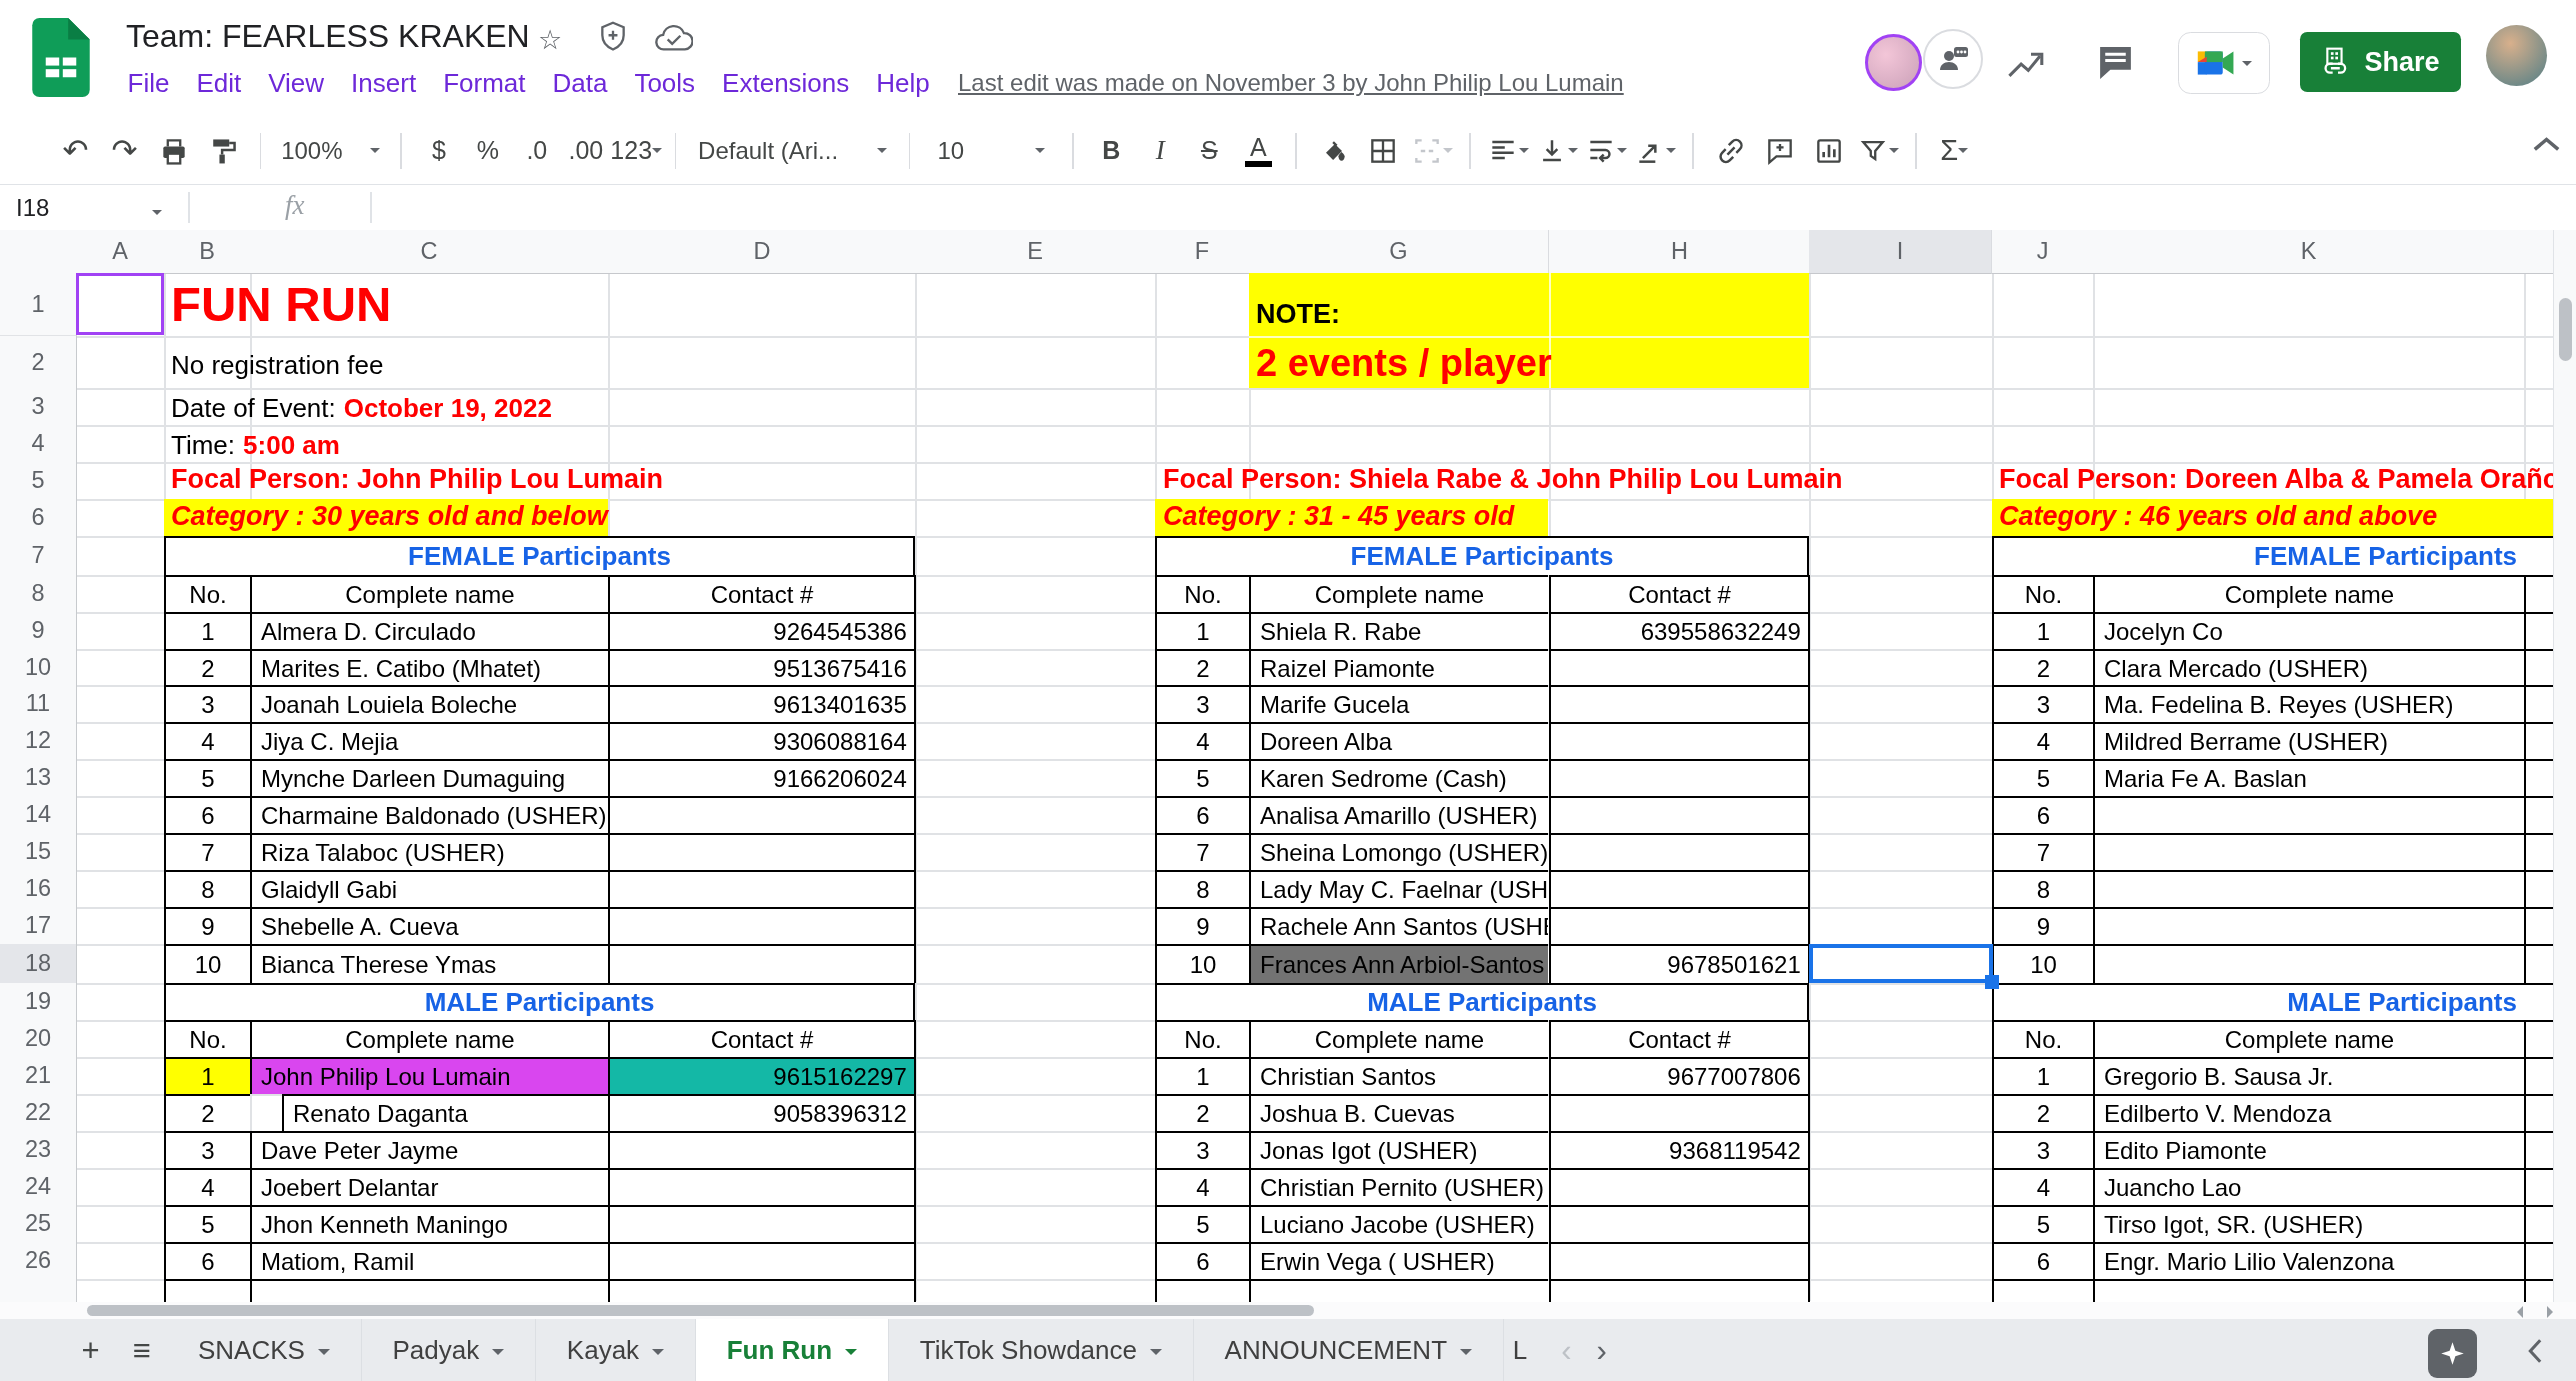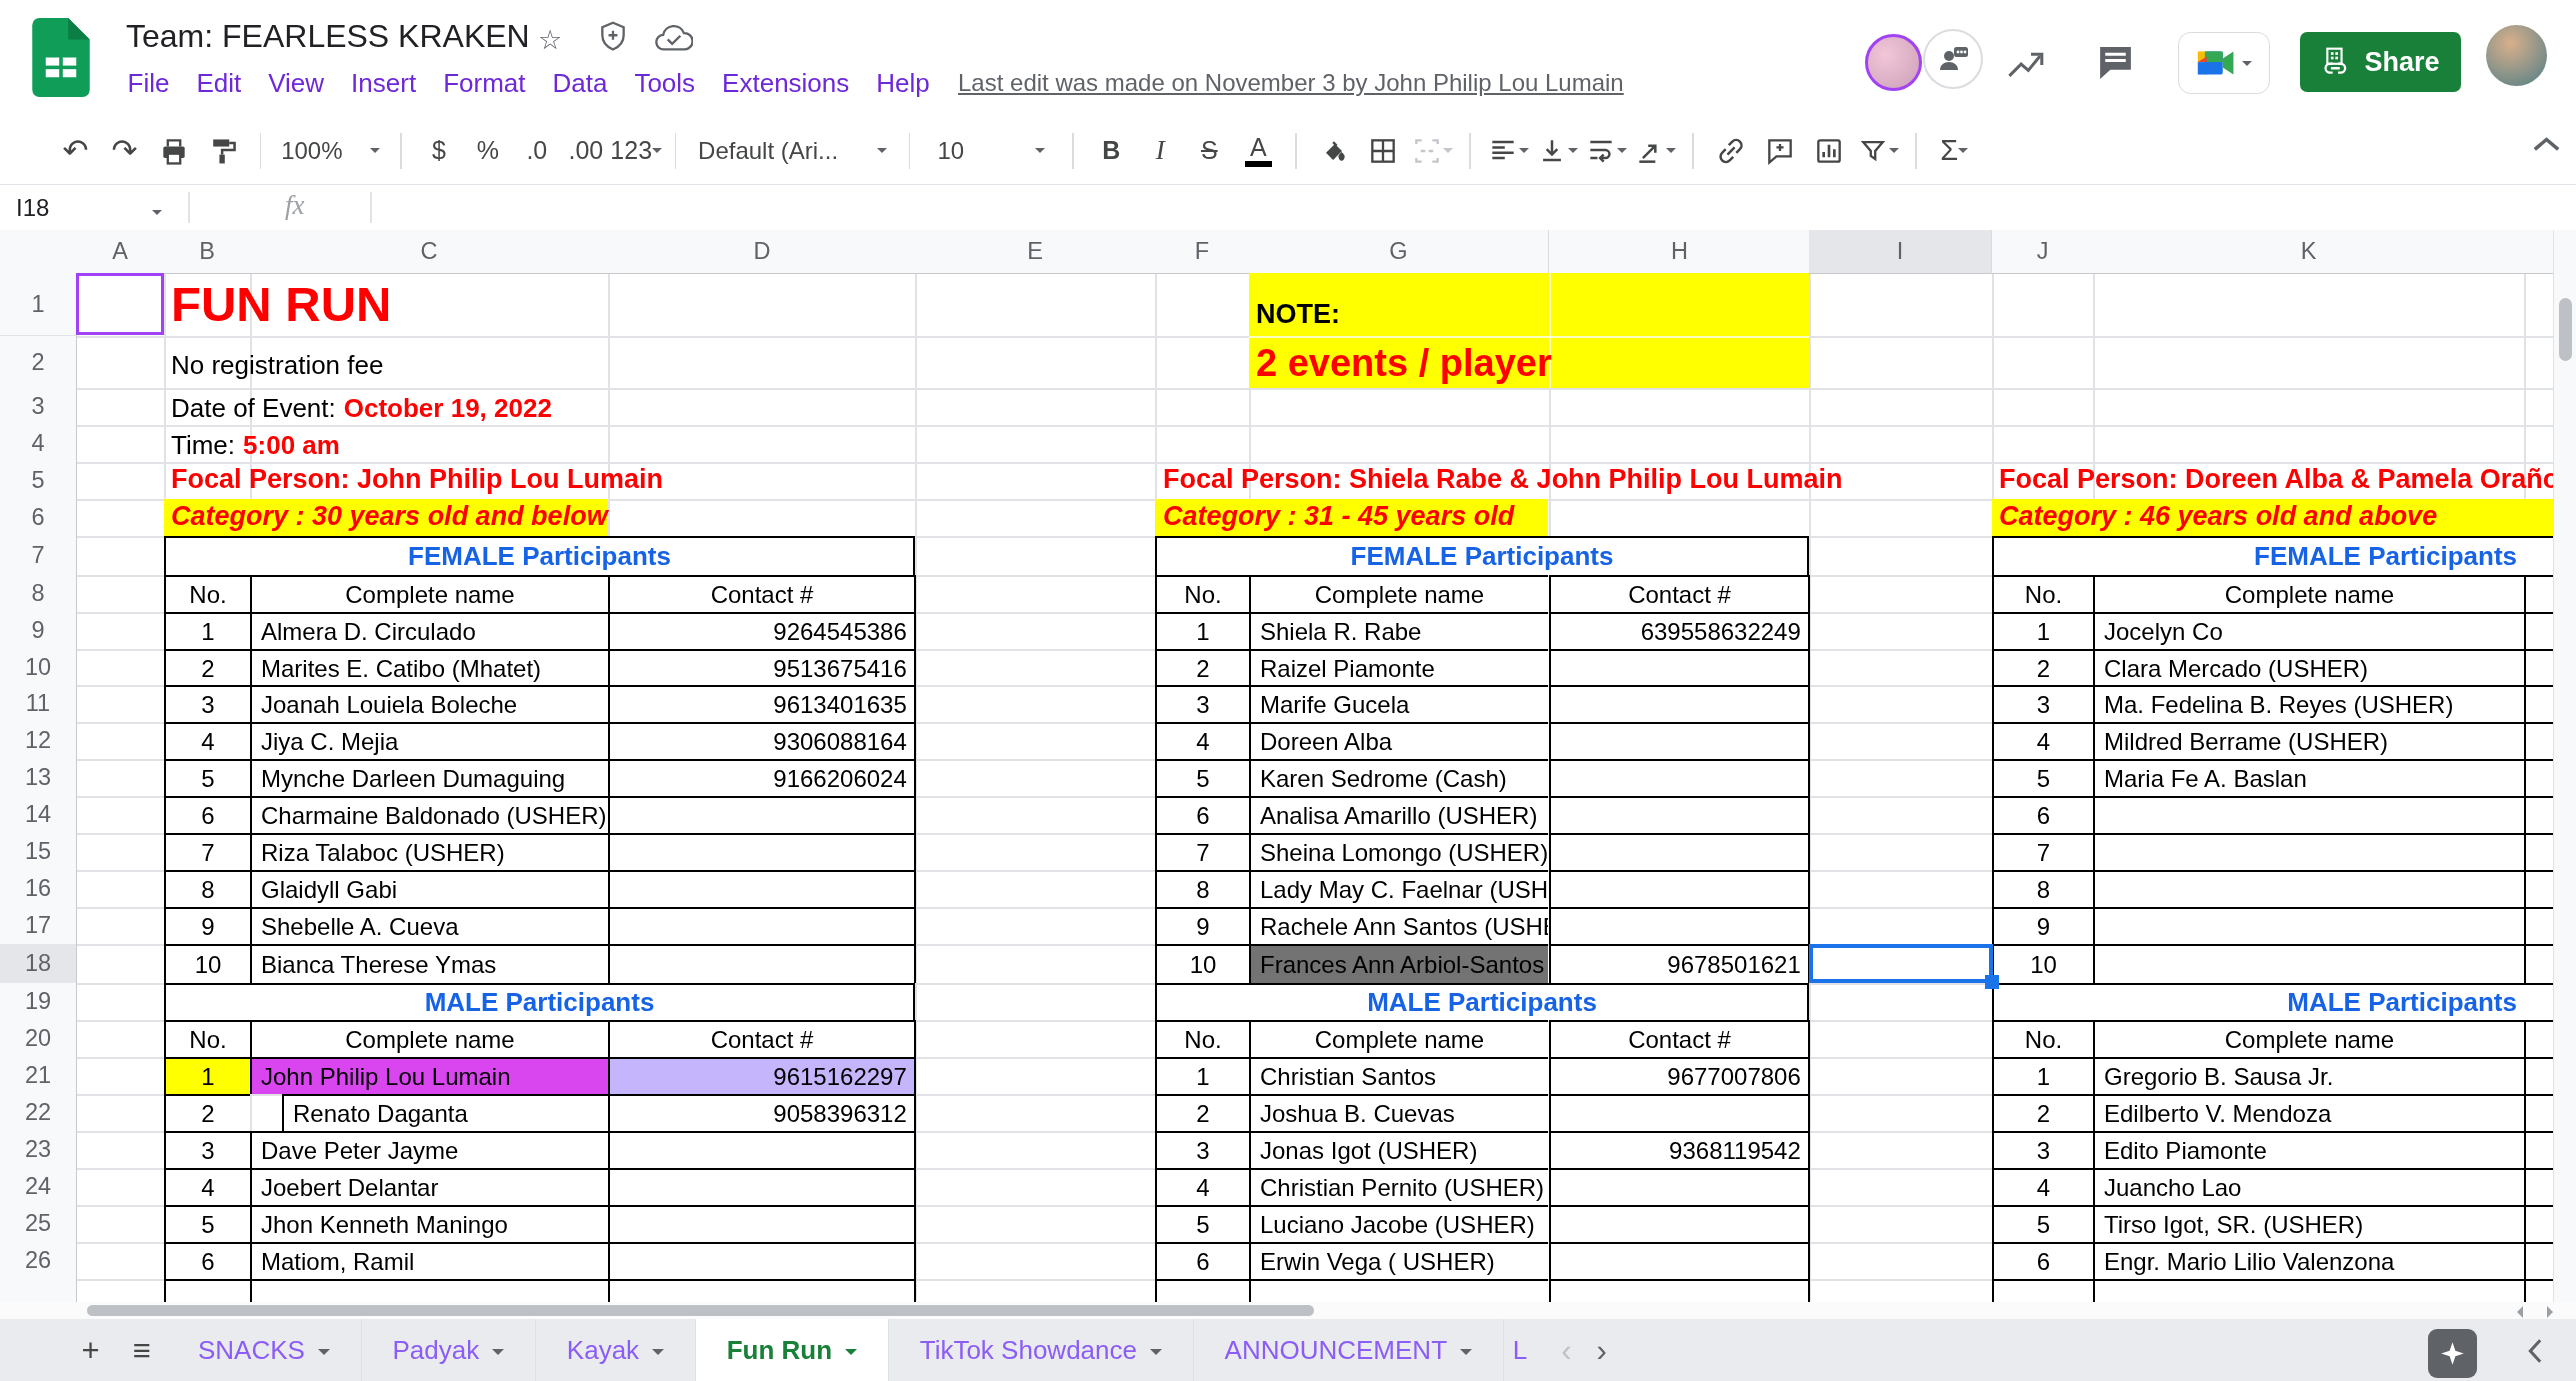--- a/index.html
+++ b/index.html
@@ -49,21 +49,21 @@
   .red{color:#f00;} .bold{font-weight:700;}
   
   #vscroll{position:absolute;left:2553px;top:230px;width:23.5px;height:1072px;background:#f8f9fa;border-left:0.9px solid #e0e3e7;}
   #vthumb{position:absolute;left:4.5px;top:68px;width:13.5px;height:63px;background:#bdc1c6;border-radius:7.2px;}
   #hscroll{position:absolute;left:0;top:1302px;width:2576px;height:17px;background:#fbfbfc;}
   #hthumb{position:absolute;left:87px;top:2.7px;width:1227px;height:11.7px;background:#bdc1c6;border-radius:6.3px;}
   .harrow{position:absolute;top:3.6px;width:0;height:0;border:6.3px solid transparent;}
   
   #tabbar{position:absolute;left:0;top:1319px;width:2576px;height:63px;background:#e9ebee;display:flex;align-items:stretch;}
   #tabbar .btn{width:51px;display:flex;align-items:center;justify-content:center;color:#444746;font-size:31px;}
-  .tab{display:flex;align-items:center;padding:0 31px;font-size:26px;color:#8b5cf6;font-weight:500;border-right:0.9px solid #dcdfe3;}
+  .tab{display:flex;align-items:center;padding:0 31px;font-size:26px;color:#404040;font-weight:500;border-right:0.9px solid #dcdfe3;}
   .tab .tcaret{width:0;height:0;border:6.3px solid transparent;border-top-color:#5f6368;margin-left:12.6px;margin-top:9px;}
   .tab.active{background:#fff;color:#188038;font-weight:700;}
   .tab.active .tcaret{border-top-color:#188038;}
   .tab.clip{width:23.5px;padding:0 0 0 9px;overflow:hidden;border-right:none;}
   .tabarrow{font-size:31px;display:flex;align-items:center;margin-left:25px;}
   #explore{position:absolute;left:2428px;top:1329px;width:49px;height:49px;background:#5f6368;border-radius:9px;display:flex;align-items:center;justify-content:center;}
 </style>
 </head>
 <body>
 
@@ -451,21 +451,21 @@
       <div class="cell rgt bl bt br" style="left: 608px; top: 907px; width: 308px; height: 37px; background: rgb(255, 255, 255);"></div>
       <div class="cell ctr bl bt" style="left: 164px; top: 944px; width: 86px; height: 39px; background: rgb(255, 255, 255);">10</div>
       <div class="cell lft bl bt" style="left: 250px; top: 944px; width: 358px; height: 39px; background: rgb(255, 255, 255);">Bianca Therese Ymas</div>
       <div class="cell rgt bl bt br" style="left: 608px; top: 944px; width: 308px; height: 39px; background: rgb(255, 255, 255);"></div>
       <div class="cell ttl bl bt br ctr" style="left: 164px; top: 983px; width: 751px; height: 37px;">MALE Participants</div>
       <div class="cell ctr bl bt" style="left: 164px; top: 1020px; width: 86px; height: 37px;">No.</div>
       <div class="cell ctr bl bt" style="left: 250px; top: 1020px; width: 358px; height: 37px;">Complete name</div>
       <div class="cell ctr bl bt br" style="left: 608px; top: 1020px; width: 308px; height: 37px;">Contact #</div>
       <div class="cell ctr bl bt" style="left: 164px; top: 1057px; width: 86px; height: 37px; background: rgb(255, 255, 0);">1</div>
       <div class="cell lft bl bt" style="left: 250px; top: 1057px; width: 358px; height: 37px; background: #d946ef;">John Philip Lou Lumain</div>
-      <div class="cell rgt bl bt br" style="left: 608px; top: 1057px; width: 308px; height: 37px; background: #c4b5fd;">9615162297</div>
+      <div class="cell rgt bl bt br" style="left: 608px; top: 1057px; width: 308px; height: 37px; background: #14b8a6;">9615162297</div>
       <div class="cell ctr bl bt" style="left: 164px; top: 1094px; width: 86px; height: 37px; background: rgb(255, 255, 255);">2</div>
       <div class="cell lft bl bt" style="left: 250px; top: 1094px; width: 358px; height: 37px; background: rgb(255, 255, 255); margin-left: 32px;">Renato Daganta</div>
       <div class="cell rgt bl bt br" style="left: 608px; top: 1094px; width: 308px; height: 37px; background: rgb(255, 255, 255);">9058396312</div>
       <div class="cell ctr bl bt" style="left: 164px; top: 1131px; width: 86px; height: 37px; background: rgb(255, 255, 255);">3</div>
       <div class="cell lft bl bt" style="left: 250px; top: 1131px; width: 358px; height: 37px; background: rgb(255, 255, 255);">Dave Peter Jayme</div>
       <div class="cell rgt bl bt br" style="left: 608px; top: 1131px; width: 308px; height: 37px; background: rgb(255, 255, 255);"></div>
       <div class="cell ctr bl bt" style="left: 164px; top: 1168px; width: 86px; height: 37px; background: rgb(255, 255, 255);">4</div>
       <div class="cell lft bl bt" style="left: 250px; top: 1168px; width: 358px; height: 37px; background: rgb(255, 255, 255);">Joebert Delantar</div>
       <div class="cell rgt bl bt br" style="left: 608px; top: 1168px; width: 308px; height: 37px; background: rgb(255, 255, 255);"></div>
       <div class="cell ctr bl bt" style="left: 164px; top: 1205px; width: 86px; height: 37px; background: rgb(255, 255, 255);">5</div>

